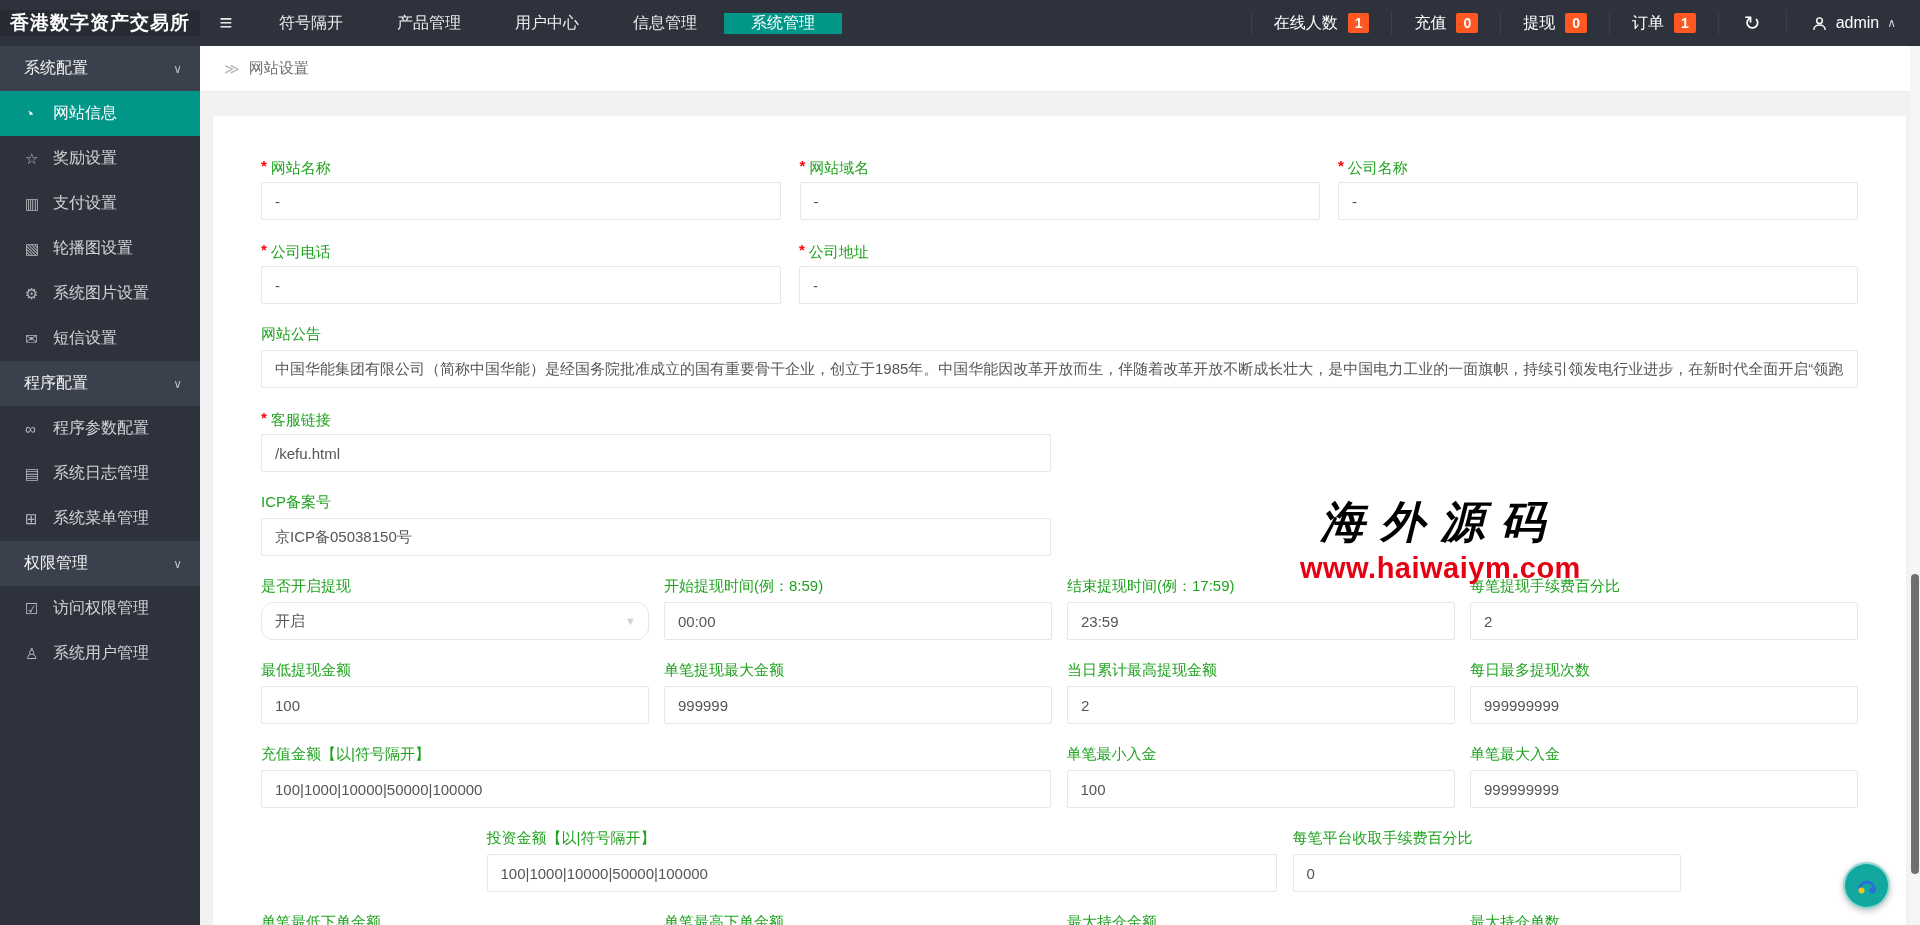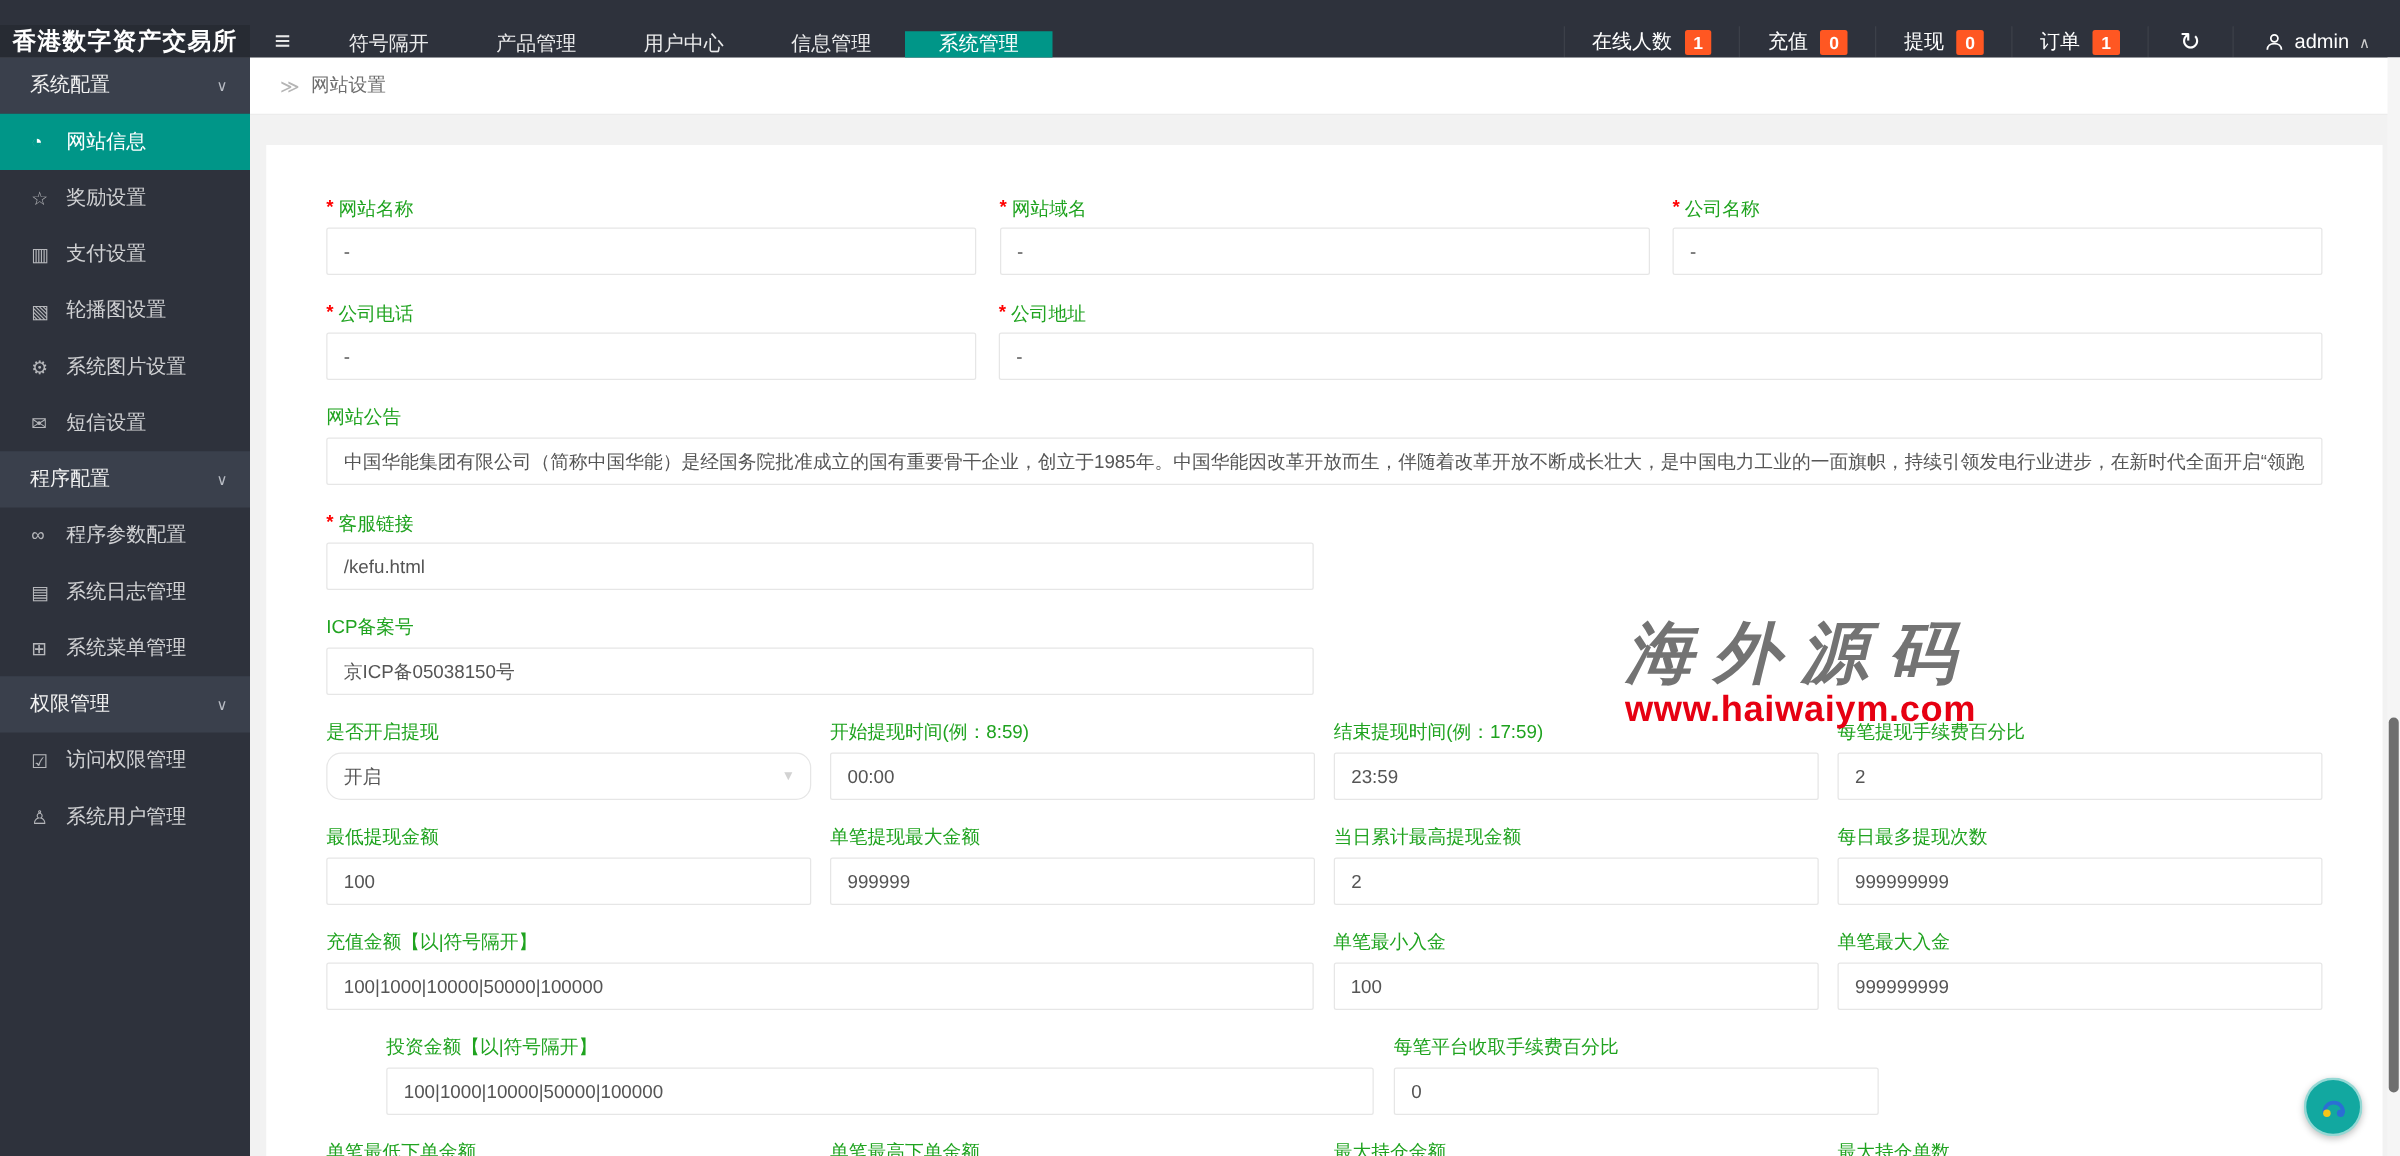--- a/index.html
+++ b/index.html
@@ -1,20 +1,20 @@
 <!DOCTYPE html>
 <html><head>
 <meta charset="utf-8">
 <style>
   * { margin:0; padding:0; box-sizing:border-box; }
   html,body { width:1920px; height:925px; overflow:hidden; }
   body { font-family:"Liberation Sans","DejaVu Sans",sans-serif; background:#f2f2f2; position:relative; }
 
   
-  .topbar { position:absolute; left:0; top:0; width:1920px; height:46px; background:#2e323c; display:flex; align-items:flex-end; z-index:30; }
+  .topbar { position:absolute; left:0; top:0; width:1920px; height:46px; background:#2e323c; display:flex; align-items:center; z-index:30; }
   .logo { width:200px; background:#272b33; color:#fff; font-size:19px; font-weight:bold; display:flex; align-items:center; justify-content:center; letter-spacing:1px; }
   .hamburger { width:52px; display:flex; align-items:center; justify-content:center; color:#e8e8e8; font-size:22px; cursor:pointer; }
   .nav { display:flex; align-items:stretch; }
   .nav-item { display:flex; align-items:center; padding:0 27px; color:rgba(255,255,255,.9); font-size:16px; cursor:pointer; }
   .nav-item.active { background:#009688; color:#fff; }
   .top-right { margin-left:auto; display:flex; align-items:stretch;padding-left:12px; }
   .stat { display:flex; align-items:center; padding:0 22px; border-left:1px solid rgba(255,255,255,.07); color:#fff; font-size:16px; cursor:pointer; }
   .badge { background:#ff5722; color:#fff; font-size:14px; font-weight:bold; line-height:20px; padding:0 7px; border-radius:2px; margin-left:10px; }
   .icon-btn { display:flex; align-items:center; padding:0 25px; border-left:1px solid rgba(255,255,255,.07); color:#fff; font-size:20px; cursor:pointer; }
   .admin { display:flex; align-items:center; gap:8px; padding:0 24px; border-left:1px solid rgba(255,255,255,.07); color:#fff; font-size:16px; cursor:pointer; }
@@ -44,21 +44,21 @@
   .w790 { width:790px; }
   .wfull { width:100%; }
   .flabel { font-size:15px; color:#1fa31f; margin-bottom:6px; height:20px; line-height:20px; white-space:nowrap; }
   .star { color:#ff0000; font-weight:bold; margin-right:4px; vertical-align:2px; }
   .finput { height:38px; border:1px solid #e6e6e6; border-radius:2px; background:#fff; padding:0 13px; font-size:15px; color:#555; width:100%; outline:none; font-family:"Liberation Sans","DejaVu Sans",sans-serif; }
   .fselect { height:38px; border:1px solid #e6e6e6; border-radius:12px; background:#fff; padding:0 13px; font-size:15px; color:#555; display:flex; align-items:center; cursor:pointer; position:relative; }
   .fselect .caret { position:absolute; right:12px; color:#d2d2d2; font-size:11px; }
 
   
   .watermark { position:absolute; left:1300px; top:492px; z-index:40; pointer-events:none; text-align:center; }
-  .wm-cn { font-family:"DejaVu Serif","Liberation Serif",serif; font-style:italic; font-weight:bold; font-size:54px; color:#737373; letter-spacing:16px; line-height:60px; }
+  .wm-cn { font-family:"DejaVu Serif","Liberation Serif",serif; font-style:italic; font-weight:bold; font-size:44px; color:#000000; letter-spacing:16px; line-height:60px; }
   .wm-url { font-size:29px; font-weight:bold; color:#e60012; letter-spacing:0.5px; line-height:32px; }
 
   
   .fab { position:absolute; left:1843px; top:862px; width:47px; height:47px; border-radius:50%; background:#12a8a0; border:2px solid rgba(255,255,255,.55); box-shadow:0 2px 6px rgba(0,0,0,.25); display:flex; align-items:center; justify-content:center; cursor:pointer; z-index:50; }
 
   
   .scroll-track { position:absolute; right:0; top:46px; width:10px; height:879px; background:#f5f5f5; z-index:45; }
   .scroll-thumb { position:absolute; right:1px; top:528px; width:8px; height:300px; background:#6f6f6f; border-radius:4px; cursor:pointer; }
 </style>
 </head>
@@ -266,21 +266,21 @@
       <div class="fcol w386">
         <div class="flabel"><span>单笔最小入金</span></div>
         <input class="finput" value="100" style="">
       </div>
       <div class="fcol w386">
         <div class="flabel"><span>单笔最大入金</span></div>
         <input class="finput" value="999999999" style="">
       </div>
     </div>
 
-    <div class="frow" style="justify-content:flex-start; gap:16px;margin-left:48px;">
+    <div class="frow" style="justify-content:center; gap:16px;margin-left:48px;">
       <div class="fcol w790">
         <div class="flabel"><span>投资金额【以|符号隔开】</span></div>
         <input class="finput" value="100|1000|10000|50000|100000" style="">
       </div>
       <div class="fcol w386">
         <div class="flabel"><span>每笔平台收取手续费百分比</span></div>
         <input class="finput" value="0" style="">
       </div>
     </div>
 

